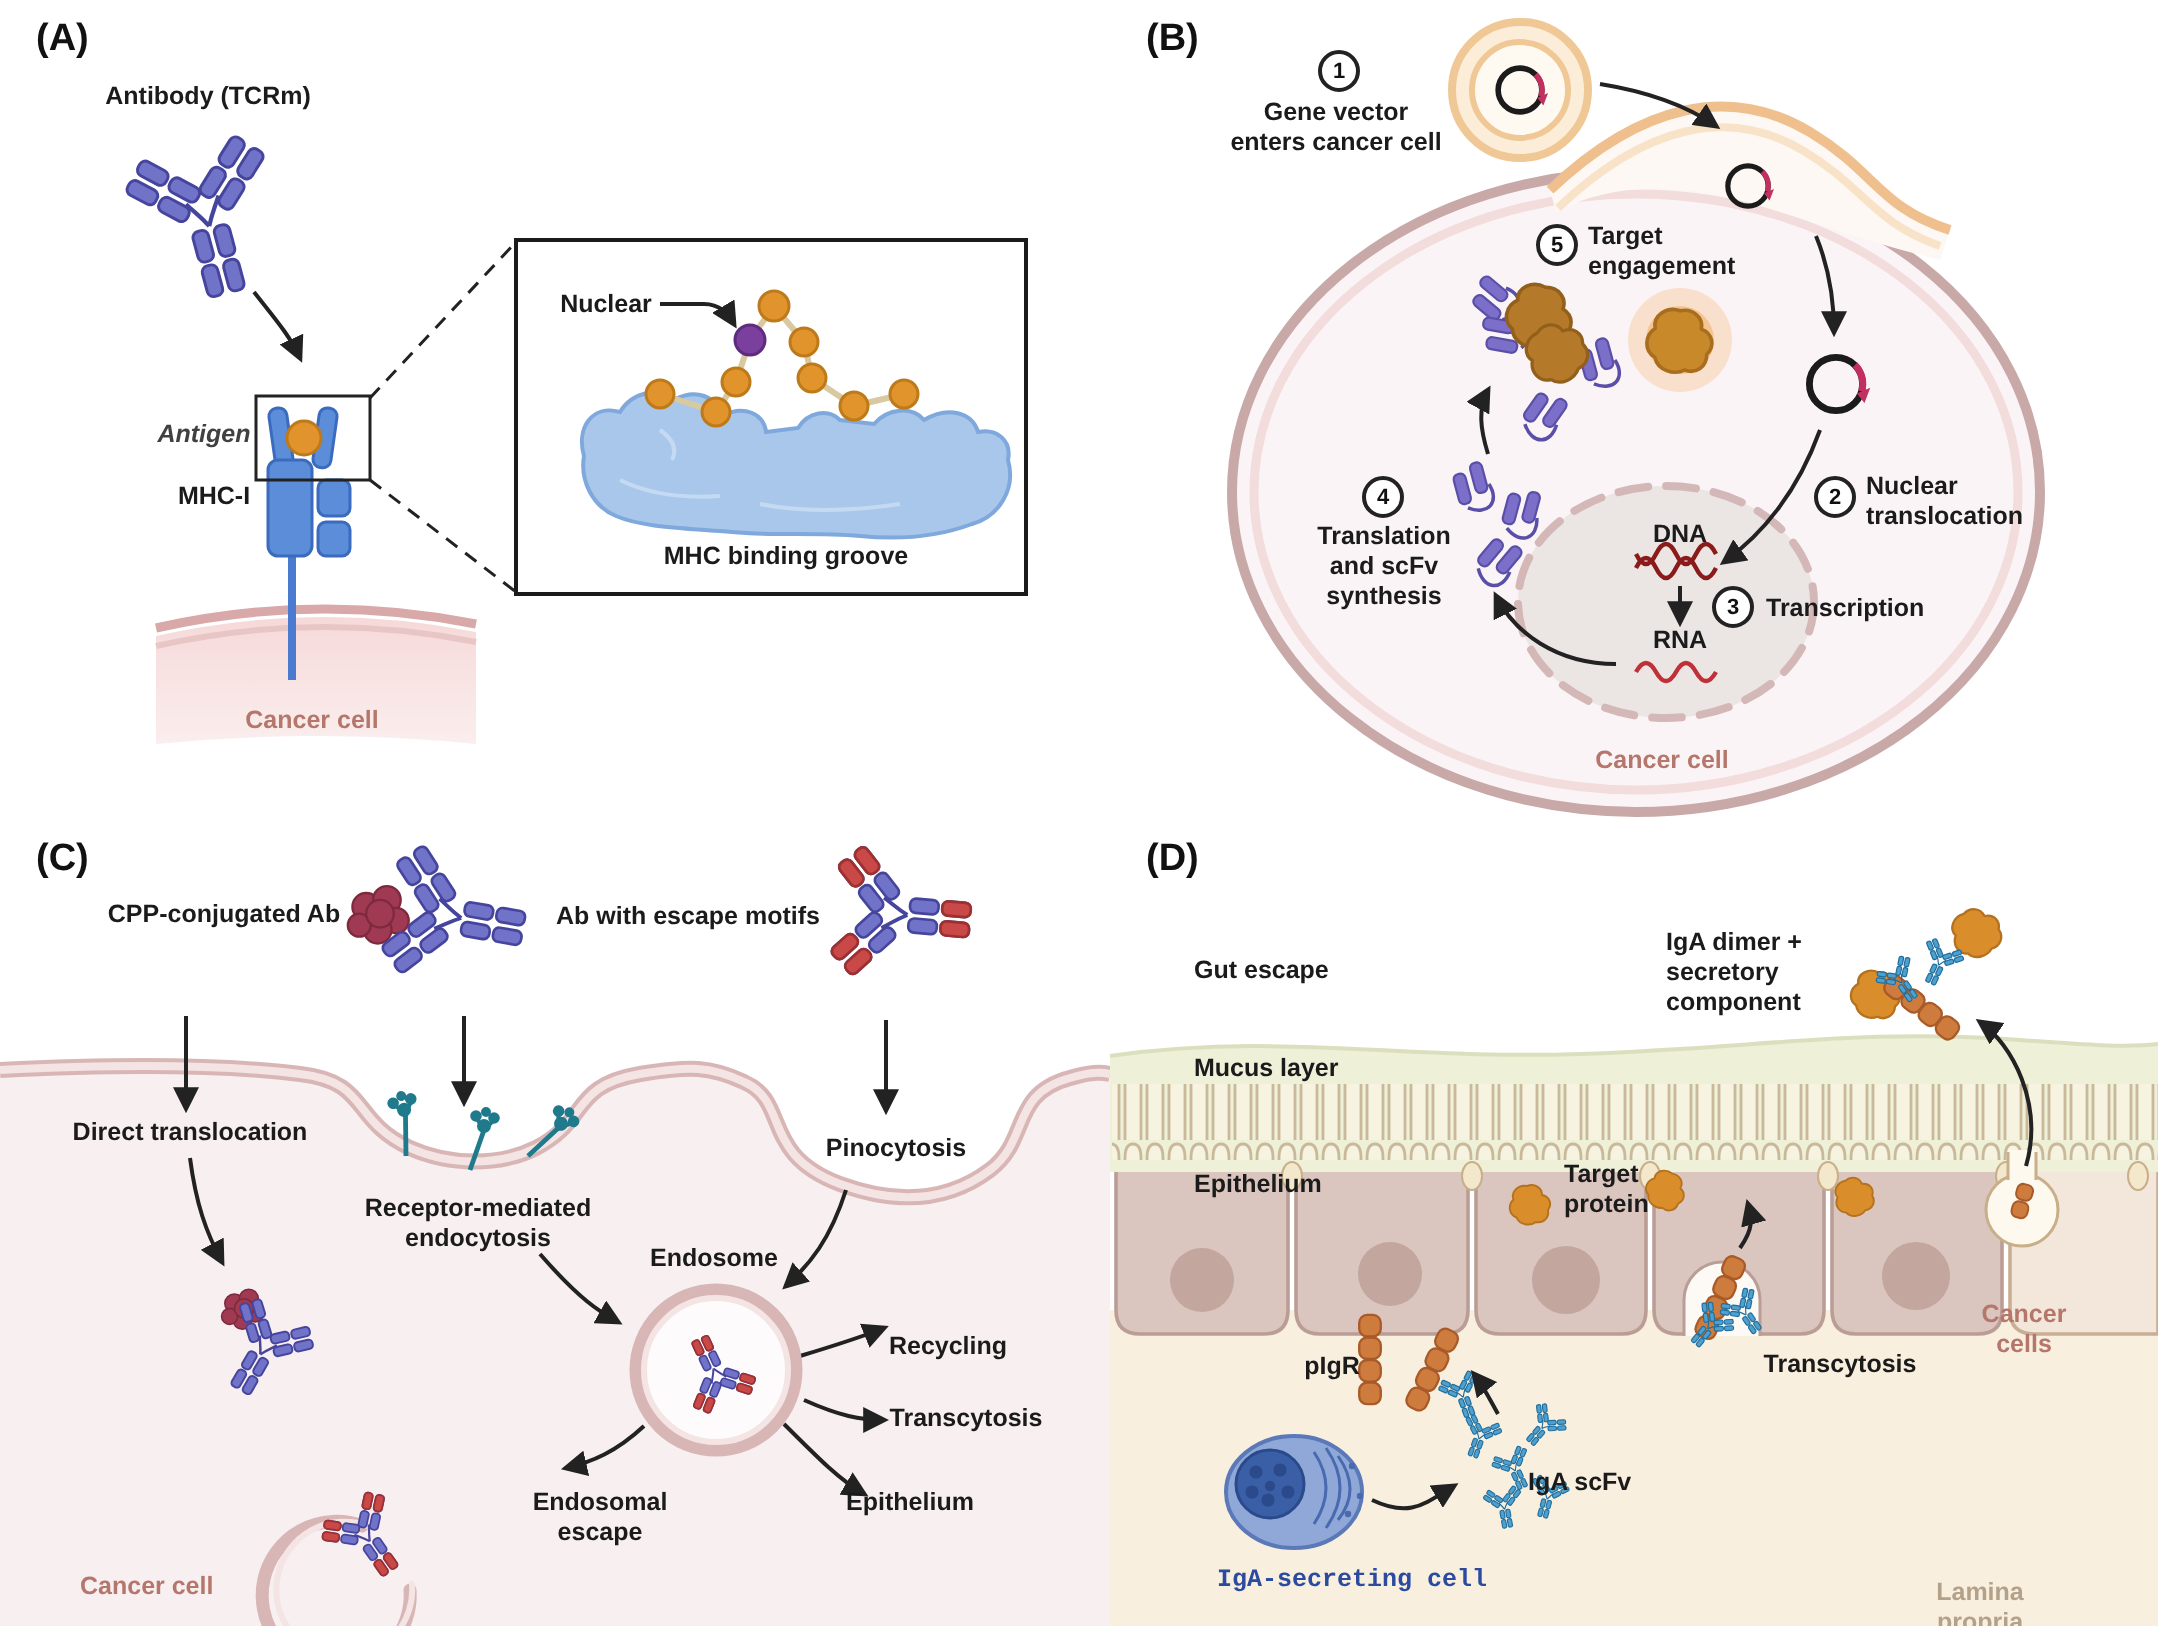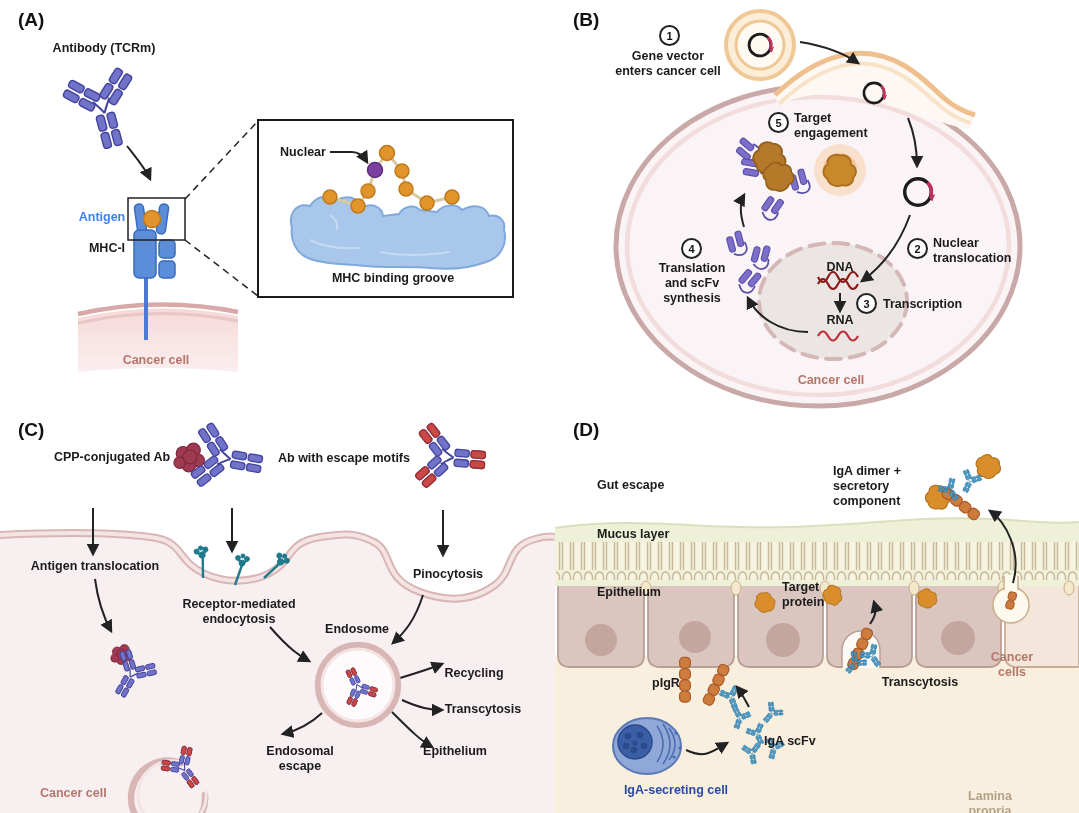--- a/index.html
+++ b/index.html
@@ -3,21 +3,21 @@
 <meta charset="utf-8">
 <style>
   html,body{margin:0;padding:0;background:#fff;}
   .fig{position:relative;width:1079px;height:813px;background:#fff;overflow:hidden;
        font-family:"Liberation Sans",sans-serif;}
   .art{position:absolute;left:0;top:0;}
   .lbl{position:absolute;font-size:12.5px;font-weight:700;color:#1b1b1b;
        line-height:1.18;white-space:pre-line;}
   .ctr{transform:translateX(-50%);text-align:center;}
   .tag{font-size:19px;font-weight:700;color:#111;}
-  .rose{color:#B5766B;} .orange{color:#3b82f6;} .blue{color:#2B4BA0;} .tan{color:#B3A189;}
+  .rose{color:#B5766B;} .orange{color:#404040;font-style:italic;} .blue{color:#2B4BA0;font-family:Liberation Mono, monospace;} .tan{color:#B3A189;}
   .step{position:absolute;width:21px;height:21px;border:2px solid #222;border-radius:50%;
         background:#fff;display:flex;align-items:center;justify-content:center;
         font-size:11px;font-weight:700;color:#111;box-sizing:border-box;}
 </style>
 </head>
 <body>
 
 <div class="fig">
 
 <svg class="art" width="1079" height="813" viewBox="0 0 1079 813">
@@ -391,21 +391,21 @@
 <div class="lbl ctr" style="left:692px;top:261px">Translation
 and scFv
 synthesis</div>
 <div class="lbl ctr" style="left:840px;top:260px">DNA</div>
 <div class="lbl ctr" style="left:840px;top:313px">RNA</div>
 <div class="lbl ctr rose" style="left:831px;top:373px">Cancer cell</div>
 
 <div class="lbl tag" style="left:18px;top:419px">(C)</div>
 <div class="lbl ctr" style="left:112px;top:450px">CPP-conjugated Ab</div>
 <div class="lbl ctr" style="left:344px;top:451px">Ab with escape motifs</div>
-<div class="lbl ctr" style="left:95px;top:559px">Antigen translocation</div>
+<div class="lbl ctr" style="left:95px;top:559px">Direct translocation</div>
 <div class="lbl ctr" style="left:239px;top:597px">Receptor-mediated
 endocytosis</div>
 <div class="lbl ctr" style="left:448px;top:567px">Pinocytosis</div>
 <div class="lbl ctr" style="left:357px;top:622px">Endosome</div>
 <div class="lbl ctr" style="left:474px;top:666px">Recycling</div>
 <div class="lbl ctr" style="left:483px;top:702px">Transcytosis</div>
 <div class="lbl ctr" style="left:455px;top:744px">Epithelium</div>
 <div class="lbl ctr" style="left:300px;top:744px">Endosomal
 escape</div>
 <div class="lbl rose" style="left:40px;top:786px">Cancer cell</div>

